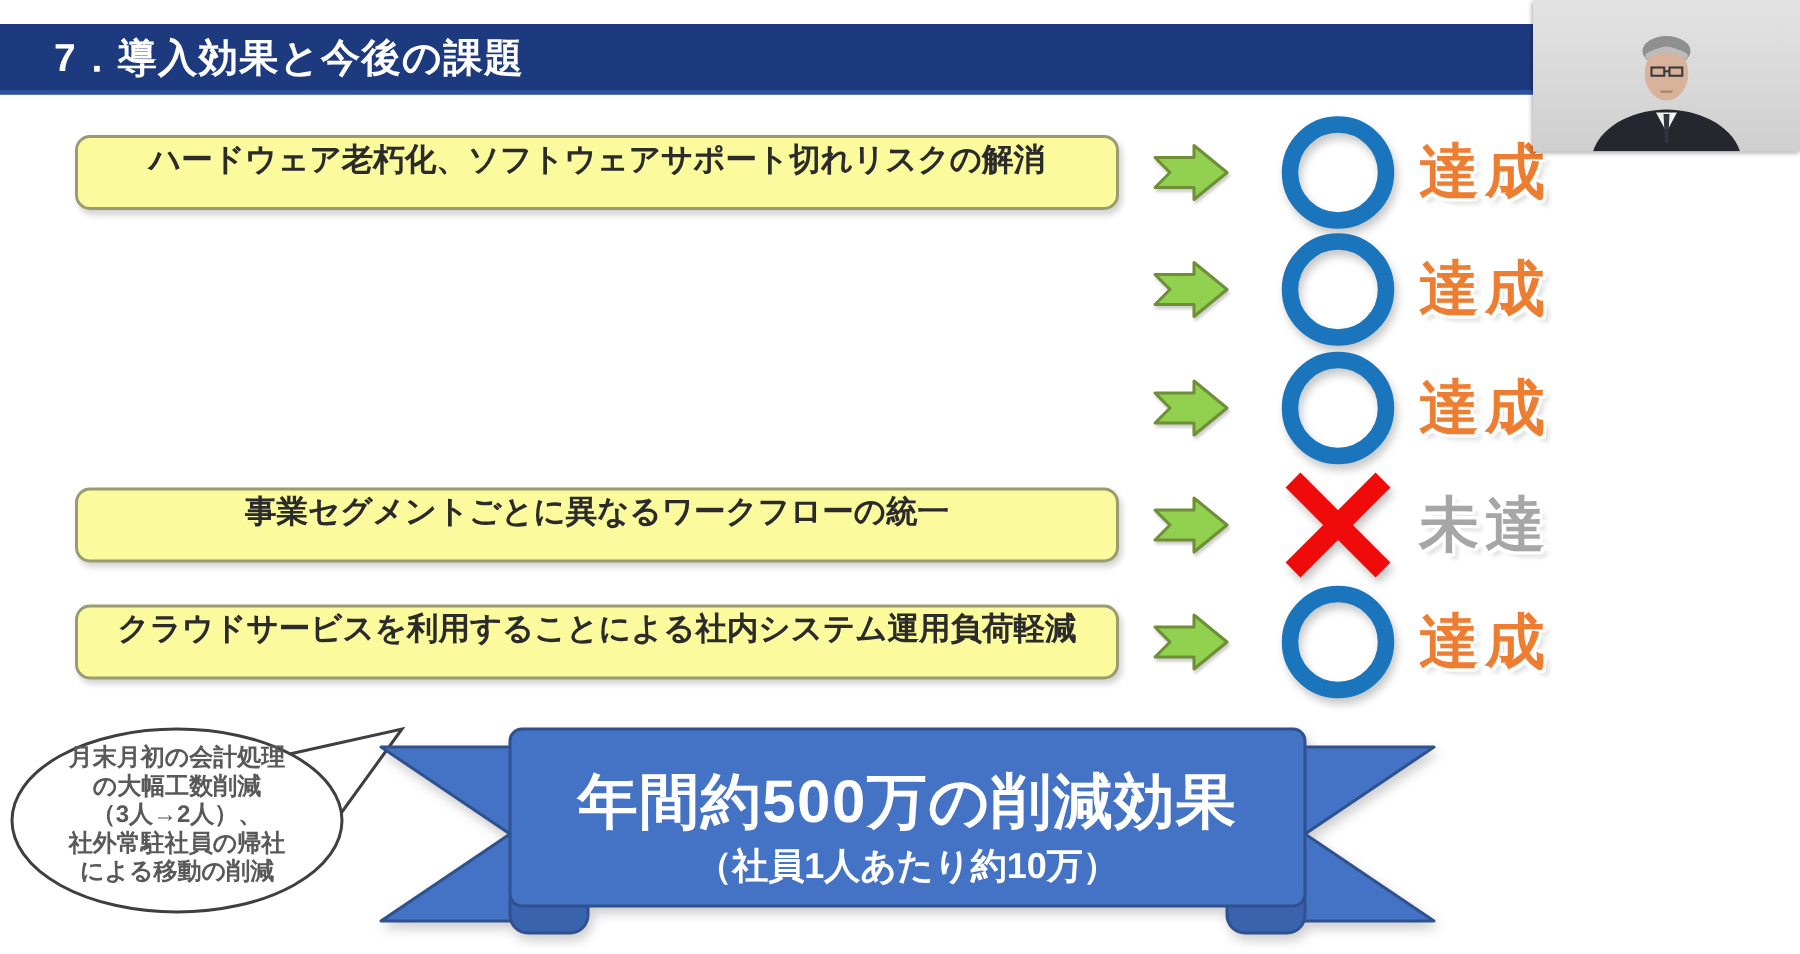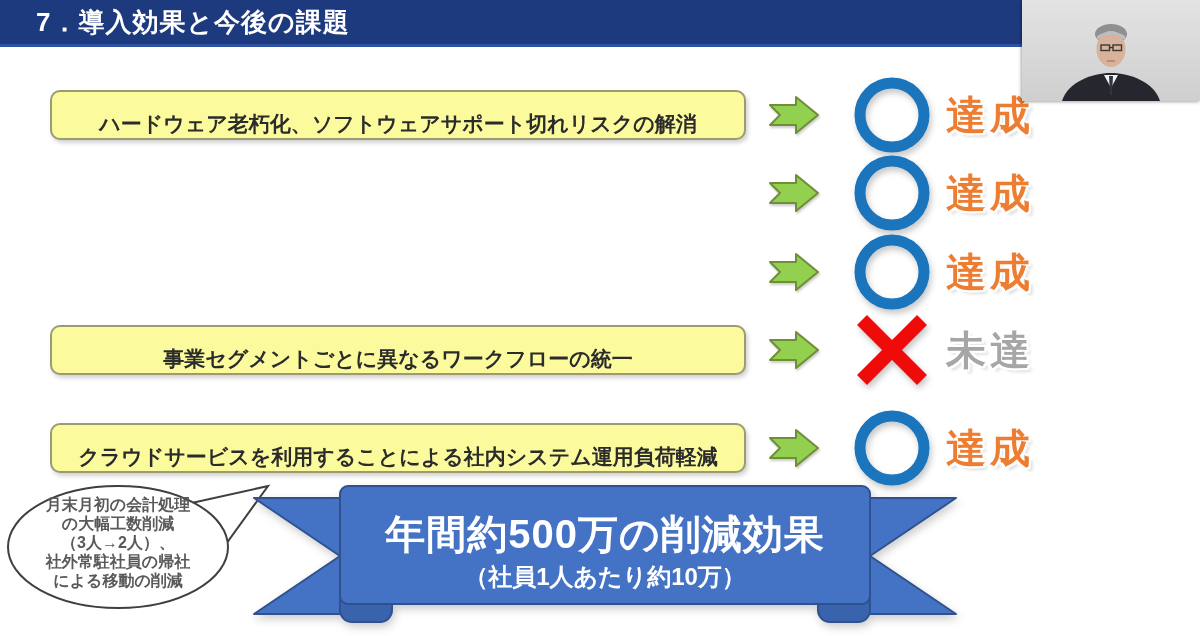--- a/index.html
+++ b/index.html
@@ -2,34 +2,34 @@
 <html><head>
 <meta charset="utf-8">
 <style>
   html,body{margin:0;padding:0;background:#ffffff;}
   .stage{
     position:relative;width:1200px;height:636px;overflow:hidden;background:#ffffff;
     font-family:"Liberation Sans","DejaVu Sans",sans-serif;
   }
   
   .header-bar{
-    position:absolute;left:0;top:0;width:1200px;height:44px;
+    position:absolute;left:0;top:16px;width:1200px;height:44px;
     background:#1e3a7e;border-bottom:3px solid #2e51a2;
     display:flex;align-items:center;
   }
   .header-title{
     margin-left:36px;color:#ffffff;font-size:26px;font-weight:bold;letter-spacing:1px;
   }
   
   .achieve-row{position:absolute;left:0;width:1200px;height:50px;}
   .ybox{
     position:absolute;left:50px;top:0;width:696px;height:50px;
     background:#fbfb9e;border:2px solid #9b9b72;border-radius:10px;
     box-shadow:2px 3px 4px rgba(0,0,0,0.18);
-    display:flex;align-items:flex-end;justify-content:center;box-sizing:border-box;
+    display:flex;align-items:flex-start;justify-content:center;box-sizing:border-box;
   }
   .ybox-text{font-size:21px;font-weight:bold;color:#2b2b2b;white-space:nowrap;}
   .arrow-wrap{position:absolute;left:768px;top:5px;width:52px;height:40px;}
   .arrow-wrap svg{filter:drop-shadow(1px 2px 1px rgba(0,0,0,0.2));}
   .mark-wrap{position:absolute;left:852px;top:-15px;width:80px;height:80px;}
   .mark-wrap svg{filter:drop-shadow(2px 4px 3px rgba(0,0,0,0.22));}
   .result-label{
     position:absolute;left:946px;top:-9px;height:68px;line-height:68px;
     font-size:40px;font-weight:800;letter-spacing:4px;white-space:nowrap;
   }
@@ -125,21 +125,21 @@
     </div>
 
     <div class="mark-wrap">
       <svg width="80" height="80" viewBox="0 0 80 80">
         <line x1="10" y1="10" x2="70" y2="70" stroke="#f00b0b" stroke-width="14"></line>
         <line x1="70" y1="10" x2="10" y2="70" stroke="#f00b0b" stroke-width="14"></line>
       </svg>
     </div>
     <div class="result-label missed">未達</div>
   </div>
-  <div class="achieve-row" style="top:423px">
+  <div class="achieve-row" style="top:403px">
     <div class="ybox">
       <span class="ybox-text">クラウドサービスを利用することによる社内システム運用負荷軽減</span>
     </div>
     <div class="arrow-wrap">
       <svg width="52" height="40" viewBox="0 0 52 40">
         <polygon points="2,10 28,10 28,2 50,20 28,38 28,30 2,30 12,20" fill="#92d050" stroke="#6e8f36" stroke-width="2" stroke-linejoin="round"></polygon>
       </svg>
     </div>
     <div class="mark-wrap">
       <svg width="80" height="80" viewBox="0 0 80 80">

